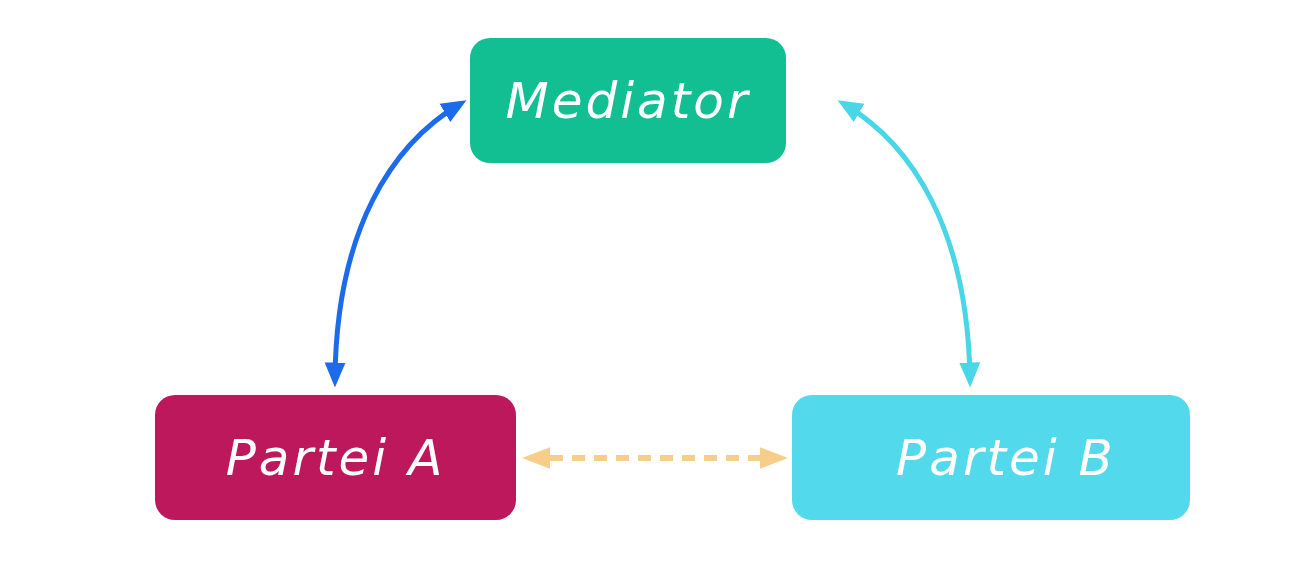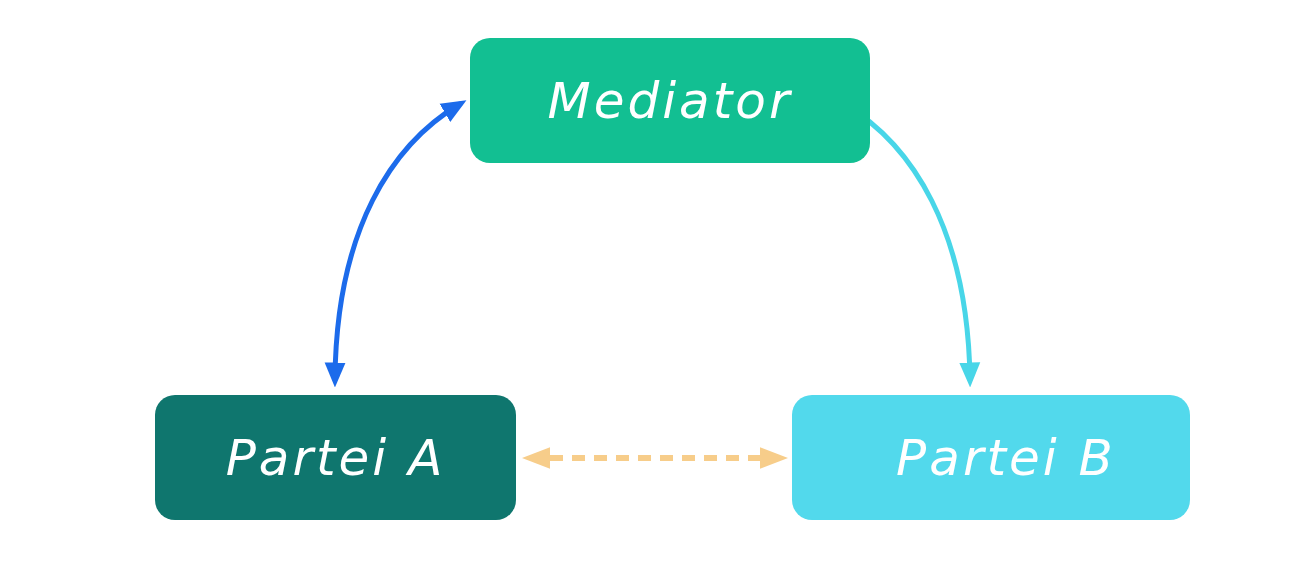--- a/index.html
+++ b/index.html
@@ -29,21 +29,21 @@
     align-items: center;
     justify-content: center;
   }
   .node-label {
     font-style: italic;
     font-size: 50px;
     letter-spacing: 3px;
     white-space: nowrap;
     user-select: none;
   }
-  .node-mediator { left: 470px; top: 38px;  width: 400px; height: 125px; }
+  .node-mediator { left: 470px; top: 38px;  width: 316px; height: 125px; }
   .node-partei-a { left: 155px; top: 395px; width: 361px; height: 125px; }
   .node-partei-b { left: 792px; top: 395px; width: 368px; height: 125px; }
 </style>
 </head>
 <body>
 
 <div class="canvas">
 
   <svg class="edges-layer" viewBox="0 0 1304 567" xmlns="http://www.w3.org/2000/svg">
     <defs>
@@ -62,21 +62,21 @@
 
     <path d="M 844 104 C 912 144, 968 230, 970 380" fill="none" stroke-width="5" stroke-linecap="round" marker-start="url(#mk-edge1)" marker-end="url(#mk-edge1)" stroke="#48d6e8"></path>
 
     <path d="M 550 458 L 760 458" fill="none" stroke-width="6" stroke-dasharray="13 9" marker-start="url(#mk-edge2)" marker-end="url(#mk-edge2)" stroke="#f7cd8a"></path>
   </svg>
 
   <div class="node node-mediator" style="background-color: rgb(18, 191, 146);">
     <span class="node-label" style="color: rgb(255, 255, 255);">Mediator</span>
   </div>
 
-  <div class="node node-partei-a" style="background-color: #0f766e;">
+  <div class="node node-partei-a" style="background-color: #be185d;">
     <span class="node-label" style="color: rgb(255, 255, 255);">Partei A</span>
   </div>
 
   <div class="node node-partei-b" style="background-color: rgb(82, 217, 236); padding-left: 30px;">
     <span class="node-label" style="color: rgb(255, 255, 255);">Partei B</span>
   </div>
 
 </div>
 
 </body></html>

